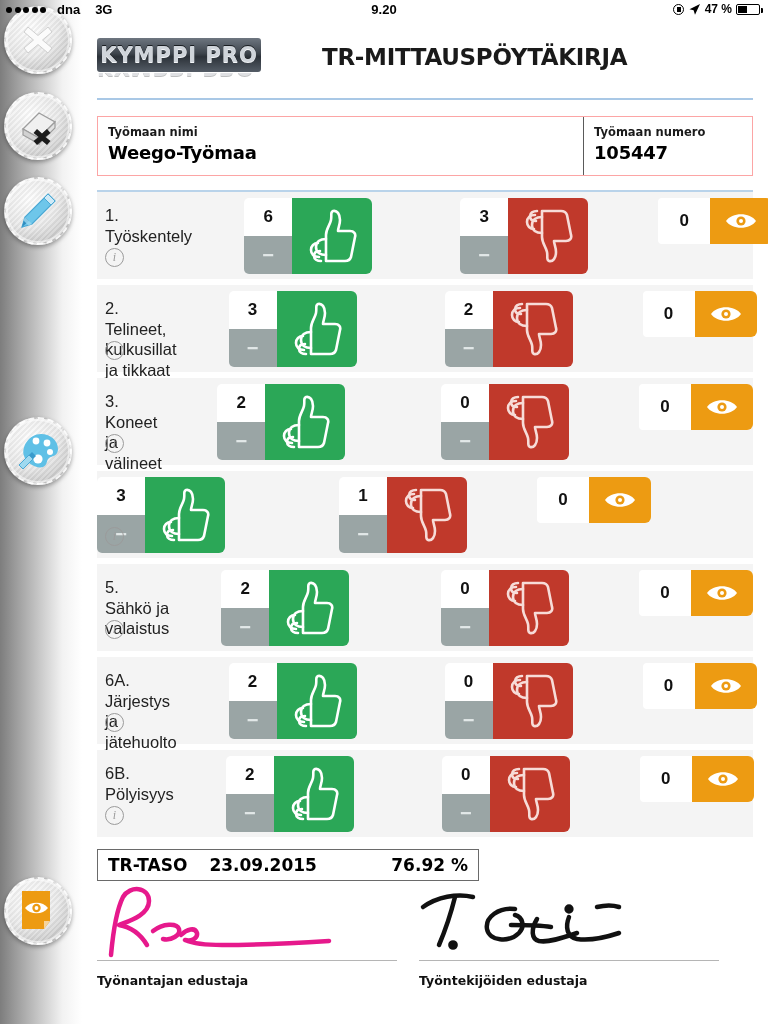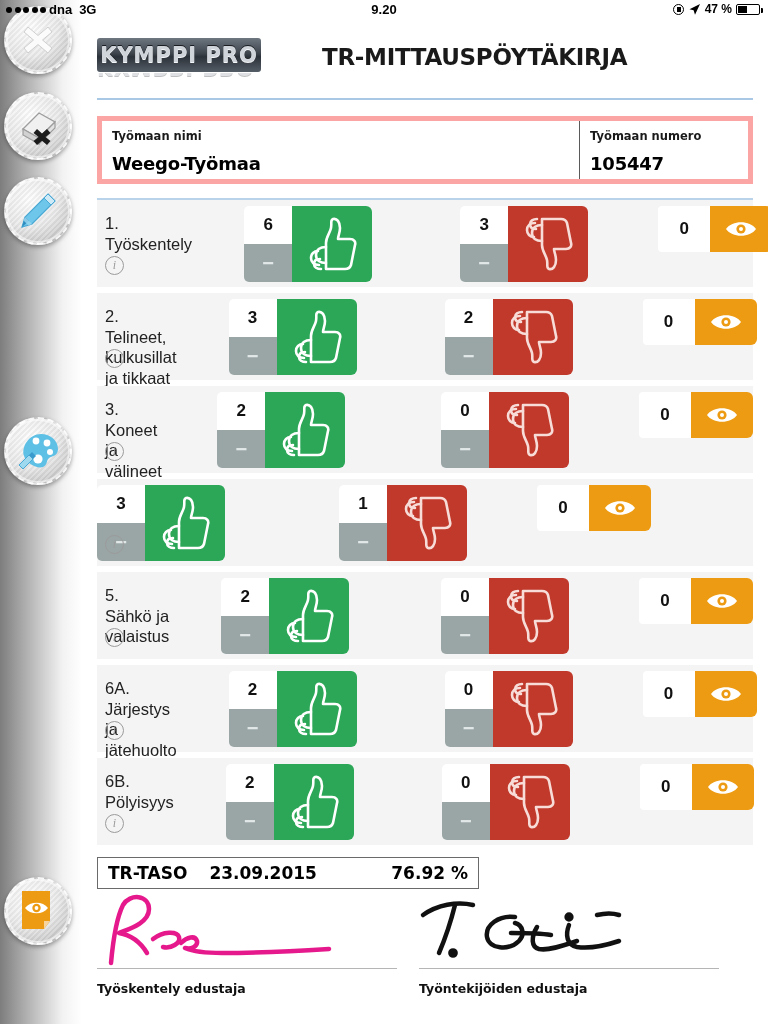--- a/index.html
+++ b/index.html
@@ -10,21 +10,21 @@
     overflow: hidden;
   }
   #screen { position: relative; width: 768px; height: 1024px; background:#fff; }
 
   
   #statusbar {
     position: absolute; top: 0; left: 0; width: 768px; height: 20px;
     font-size: 13px; font-weight: bold; color: #000;
     z-index: 40;
   }
-  .sb-left { position: absolute; left: 6px; top: 2px; display: flex; gap: 3px; }
+  .sb-left { position: absolute; left: 6px; top: 2px; display: flex; gap: 11px; }
   .sb-dots { display: flex; gap: 2.5px; align-items: center; }
   .sb-dots i { width: 6px; height: 6px; border-radius: 50%; background: #000; display: block; }
   .sb-carrier { font-size: 13px; font-weight: bold; letter-spacing: 0; }
   .sb-net { font-size: 13px; font-weight: bold; margin-left: 4px; }
   .sb-center { position: absolute; left: 0; top: 2px; width: 768px; text-align: center; font-size: 13px; font-weight: bold; }
   .sb-right { position: absolute; right: 8px; top: 2px; display: flex; align-items: center; gap: 4px; font-size: 12px; font-weight: bold; }
   .sb-rotlock { width: 11px; height: 11px; border: 1.5px solid #000; border-radius: 50%; position: relative; }
   .sb-rotlock::after { content:""; position:absolute; left:3px; top:2.5px; width:4px; height:5px; background:#000; }
   .sb-batt { width: 24px; height: 11px; border: 1.5px solid #000; border-radius: 2px; position: relative; padding: 1px; }
   .sb-batt::after { content:""; position: absolute; right:-4px; top:3px; width:2px; height:5px; background:#000; border-radius:0 1px 1px 0; }
@@ -76,26 +76,26 @@
     filter: blur(.6px); color:#8e949c;
   }
   .doc-title {
     position: absolute; left: 240px; top: 14px;
     font-size: 23px; font-weight: bold; color: #1a1a1a;
     font-family: "DejaVu Sans", sans-serif; letter-spacing: -.3px;
   }
   .rule-blue { height: 2px; background: #a9c8e6; margin: 6px 15px 0 15px; }
   .rule-blue.thin { background: #b9d3ea; }
 
-  .info-row { display: flex; margin: 16px 15px 0 15px; border: 5px solid #fca5a5; }
+  .info-row { display: flex; margin: 16px 15px 0 15px; border: 1px solid #fca5a5; }
   .info-cell { padding: 8px 10px 0 10px; height: 58px; }
   .info-cell.name { flex: 1; border-right: 1px solid #5a5a5a; }
   .info-cell.num { width: 168px; }
   .info-label { font-size: 11.5px; font-weight: bold; color: #1a1a1a; font-family: "DejaVu Sans", sans-serif; }
-  .info-value { font-size: 18px; font-weight: bold; color: #000; margin-top: 10px; font-family: "DejaVu Sans", sans-serif; letter-spacing: -.2px; }
+  .info-value { font-size: 18px; font-weight: bold; color: #000; margin-top: 3px; font-family: "DejaVu Sans", sans-serif; letter-spacing: -.2px; }
 
   
   #rows { margin: 0 15px; }
   .row {
     position: relative; height: 87px; background: #f4f4f4;
     margin-bottom: 6px; display: flex; align-items: flex-start; gap: 44px;
   }
   .row-label {
     width: 218px; padding: 13px 8px 0 8px;
     font-size: 16.5px; color: #222; line-height: 1.25;
@@ -610,21 +610,21 @@
         <div class="sig-block">
           <div class="sig-line">
             <svg class="sig-svg" width="300" height="78" viewBox="0 0 300 78">
               <g fill="none" stroke="#e6198c" stroke-width="4.5" stroke-linecap="round" stroke-linejoin="round">
                 <path d="M14 72 C16 50 20 26 26 14 C33 2 52 4 52 18 C52 32 32 38 22 42 C34 44 44 52 50 62"></path>
                 <path d="M56 48 C66 40 80 40 82 46 C84 52 74 58 66 56"></path>
                 <path d="M84 52 C90 46 98 44 100 50 C101 55 94 59 88 57 C95 60 110 62 125 62 C160 62 200 60 232 58"></path>
               </g>
             </svg>
           </div>
-          <div class="sig-caption">Työskentely edustaja</div>
+          <div class="sig-caption">Työnantajan edustaja</div>
         </div>
 
         <div class="sig-block second">
           <div class="sig-line">
             <svg class="sig-svg" width="300" height="78" viewBox="0 0 300 78">
               <g fill="none" stroke="#111111" stroke-width="4.5" stroke-linecap="round" stroke-linejoin="round">
                 <path d="M4 24 C18 14 38 10 54 14"></path>
                 <path d="M36 14 C32 30 26 48 20 62"></path>
                 <circle cx="34" cy="62" r="2.6" fill="#111"></circle>
                 <path d="M96 26 C80 24 66 34 68 46 C70 58 90 60 100 50 C106 44 104 34 96 32"></path>

